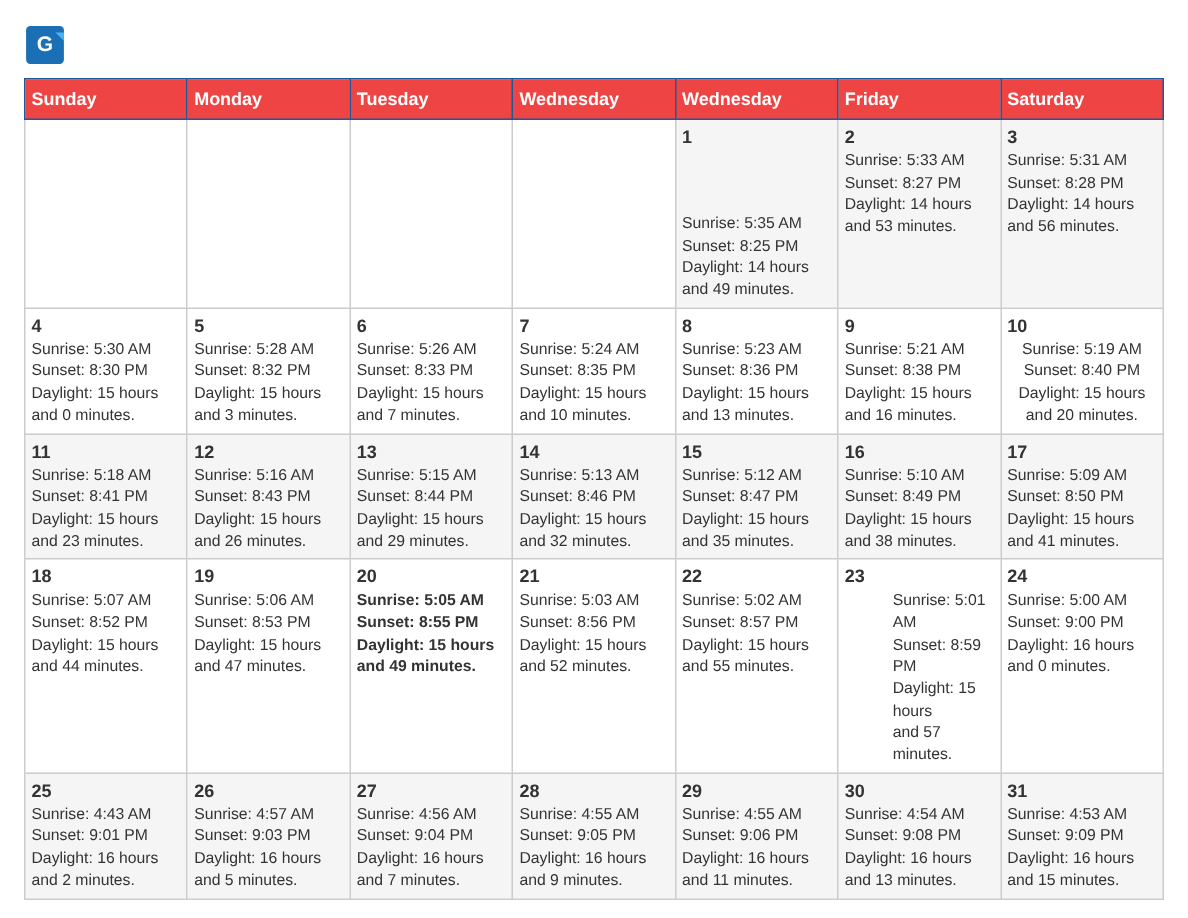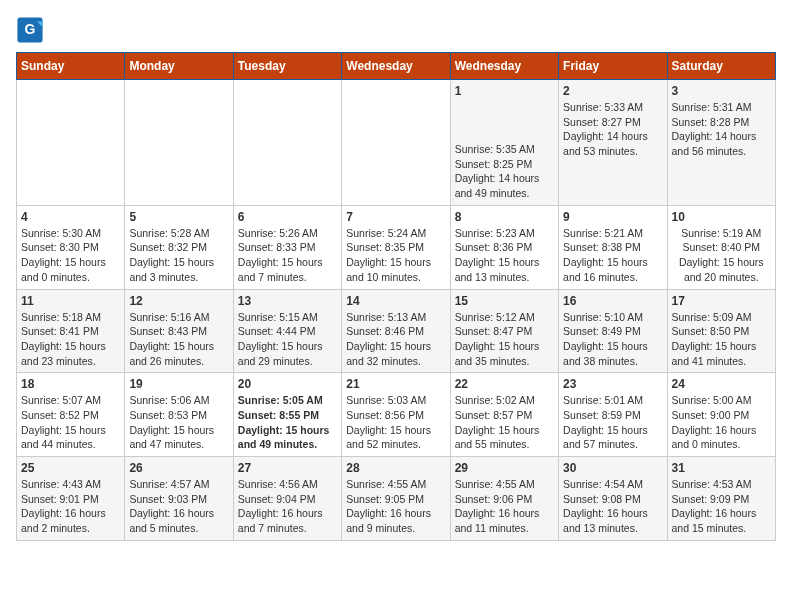--- a/index.html
+++ b/index.html
@@ -46,21 +46,21 @@
       font-size: 16px;
       font-weight: normal;
       color: #333;
     }
     table {
       width: 100%;
       border-collapse: collapse;
       font-size: 11px;
     }
     thead tr th {
-      background-color: #c2410c;
+      background-color: #ef4444;
       color: #fff;
       padding: 6px 4px;
       text-align: left;
       font-size: 12px;
       font-weight: bold;
       border: 1px solid #1a5a9a;
     }
     tbody tr td {
       border: 1px solid #ccc;
       vertical-align: top;
@@ -210,21 +210,21 @@
         <td>
           <span class="day-num">12</span>
           <div class="day-info" style="white-space: pre-line;">Sunrise: 5:16 AM
 Sunset: 8:43 PM
 Daylight: 15 hours
 and 26 minutes.</div>
         </td>
         <td>
           <span class="day-num">13</span>
           <div class="day-info" style="white-space: pre-line;">Sunrise: 5:15 AM
-Sunset: 4:44 PM
+Sunset: 8:44 PM
 Daylight: 15 hours
 and 29 minutes.</div>
         </td>
         <td>
           <span class="day-num">14</span>
           <div class="day-info" style="white-space: pre-line;">Sunrise: 5:13 AM
 Sunset: 8:46 PM
 Daylight: 15 hours
 and 32 minutes.</div>
         </td>
@@ -281,21 +281,21 @@
         </td>
         <td>
           <span class="day-num">22</span>
           <div class="day-info" style="white-space: pre-line;">Sunrise: 5:02 AM
 Sunset: 8:57 PM
 Daylight: 15 hours
 and 55 minutes.</div>
         </td>
         <td>
           <span class="day-num">23</span>
-          <div class="day-info" style="white-space: pre-line;">Sunrise: 5:01 AM
+          <div class="day-info" style="white-space: pre-line; margin-left: 32px;">Sunrise: 5:01 AM
 Sunset: 8:59 PM
 Daylight: 15 hours
 and 57 minutes.</div>
         </td>
         <td>
           <span class="day-num">24</span>
           <div class="day-info" style="white-space: pre-line;">Sunrise: 5:00 AM
 Sunset: 9:00 PM
 Daylight: 16 hours
 and 0 minutes.</div>

